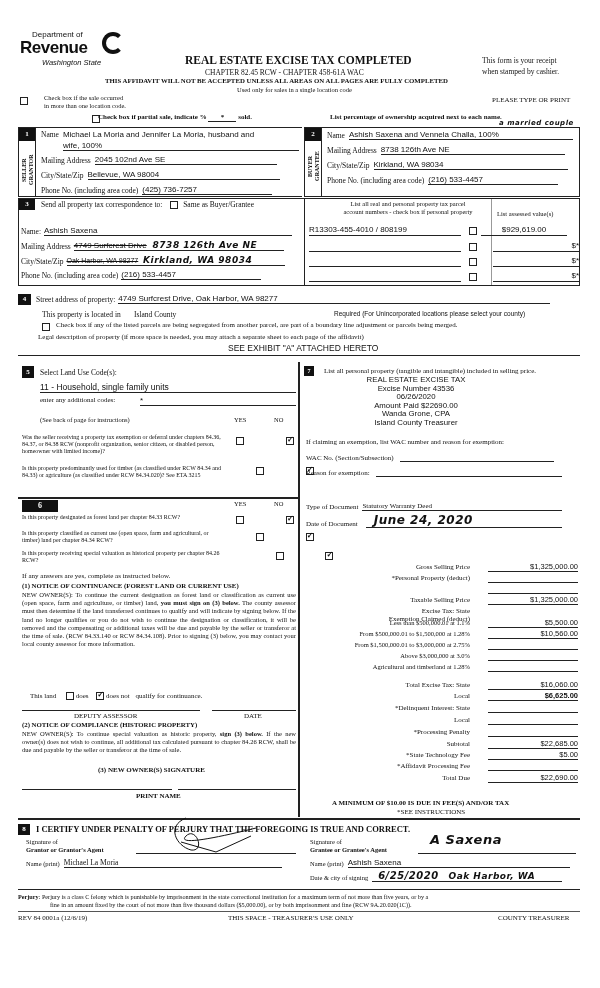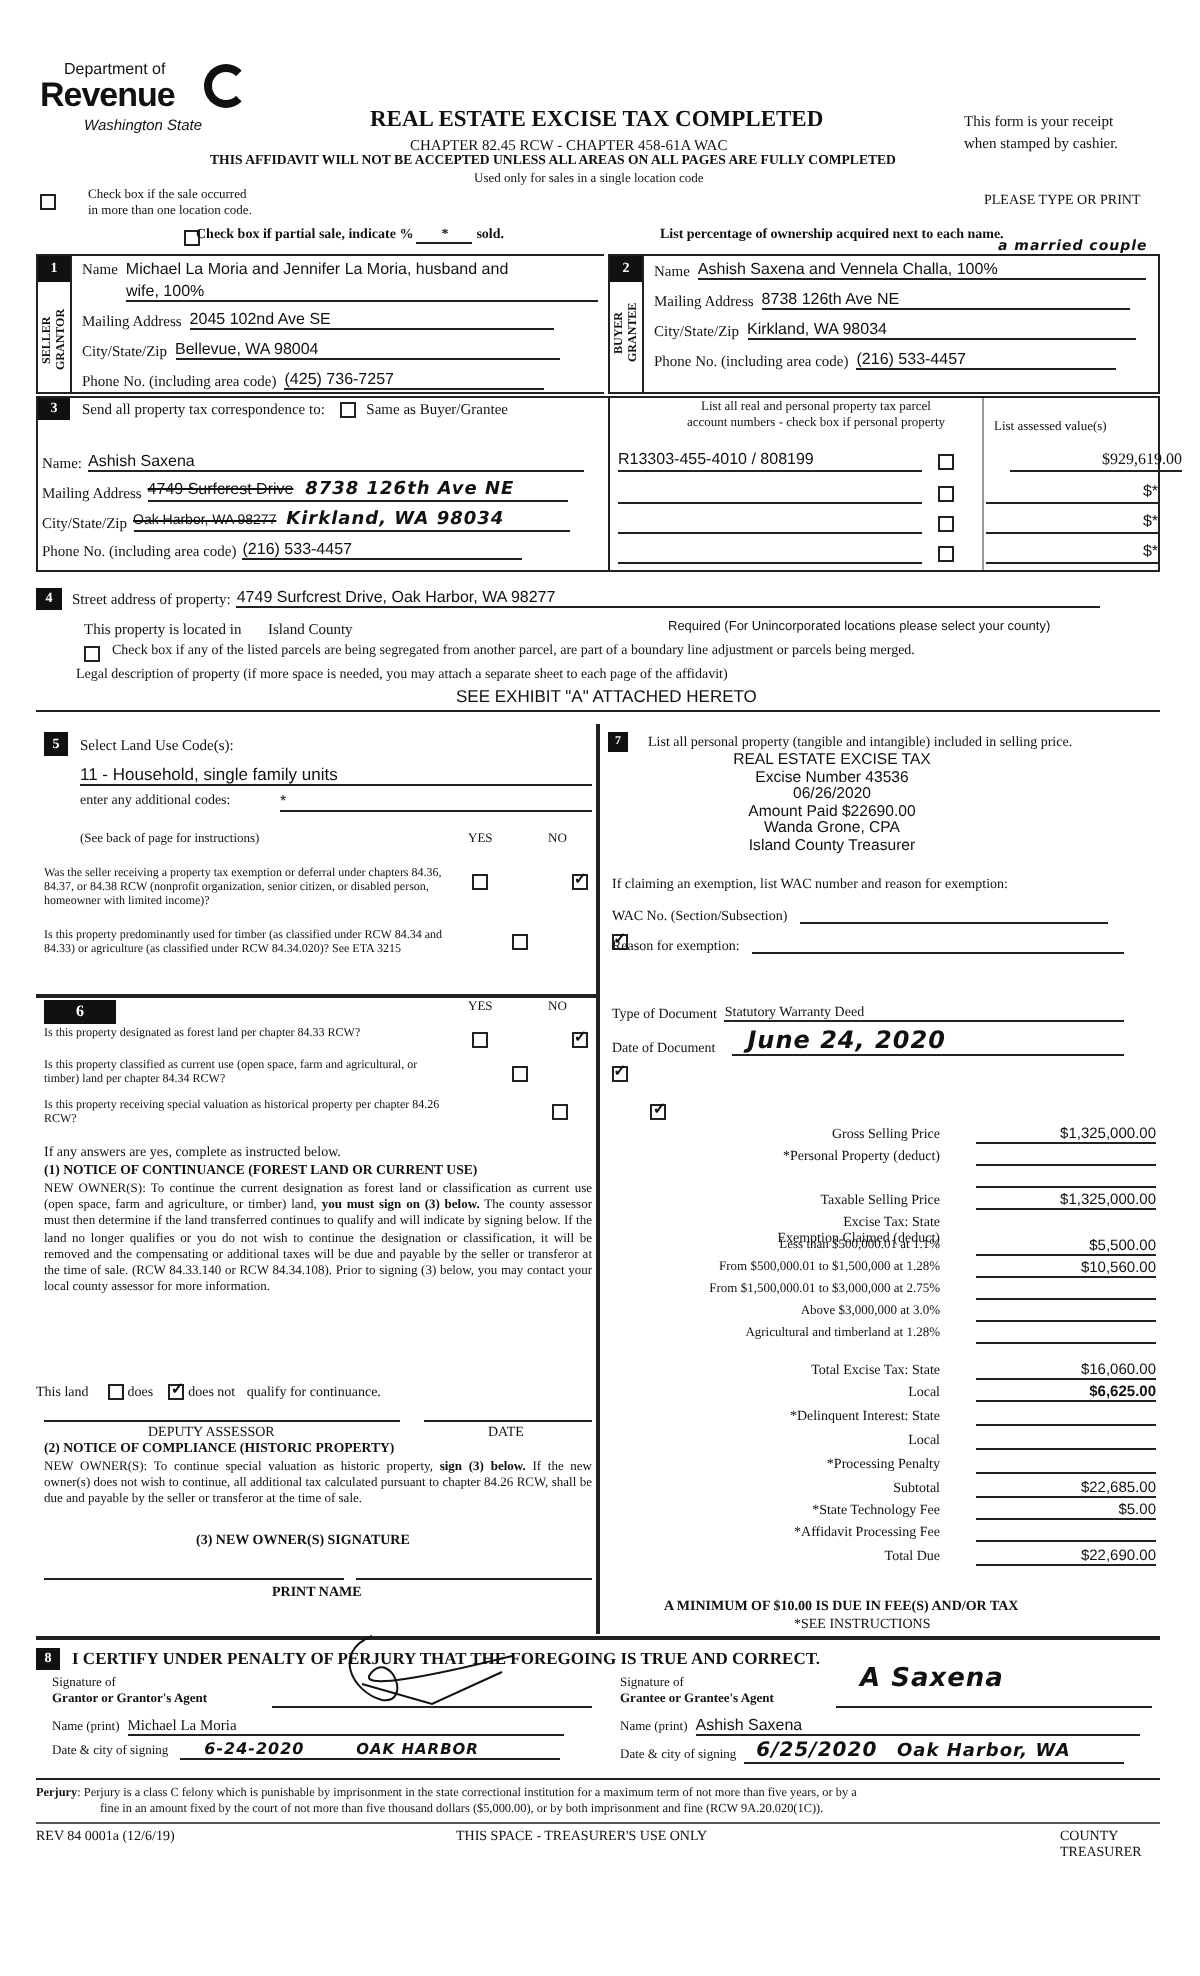--- a/index.html
+++ b/index.html
@@ -139,21 +139,21 @@
   <div class="abs small" style="left:288px;top:1px;width:202px;text-align:center;">
     <div>List all real and personal property tax parcel</div>
     <div>account numbers - check box if personal property</div>
   </div>
   <div class="abs" style="left:472px;top:0;width:1px;height:86px;background:#999;"></div>
   <div class="abs small" style="left:478px;top:11px;">List assessed value(s)</div>
 
   <div class="abs" style="left:290px;top:26px;width:270px;height:12px;">
     <span class="abs fill ul" style="left:0;top:0;width:152px;height:11px;">R13303-455-4010 / 808199</span>
     <span class="cb abs" style="left:160px;top:1px;"></span>
-    <span class="abs fill ul" style="left:196px;top:0;width:86px;height:11px;text-align:right;font-family:Liberation Serif, serif;">$929,619.00</span>
+    <span class="abs fill ul" style="left:172px;top:0;width:86px;height:11px;text-align:center;">$929,619.00</span>
   </div>
   <div class="abs" style="left:290px;top:42px;width:270px;height:12px;">
     <span class="abs fill ul" style="left:0;top:0;width:152px;height:11px;"></span>
     <span class="cb abs" style="left:160px;top:1px;"></span>
     <span class="abs fill ul" style="left:184px;top:0;width:86px;height:11px;text-align:right;">$*</span>
   </div>
   <div class="abs" style="left:290px;top:57px;width:270px;height:12px;">
     <span class="abs fill ul" style="left:0;top:0;width:152px;height:11px;"></span>
     <span class="cb abs" style="left:160px;top:1px;"></span>
     <span class="abs fill ul" style="left:184px;top:0;width:86px;height:11px;text-align:right;">$*</span>
@@ -223,21 +223,21 @@
   <span class="cb abs checked" style="left:258px;top:53px;"></span>
 
   <div class="abs" style="left:4px;top:74px;font-size:7px;">If any answers are yes, complete as instructed below.</div>
   <div class="abs" style="left:4px;top:84px;font-size:6.8px;font-weight:bold;">(1) NOTICE OF CONTINUANCE (FOREST LAND OR CURRENT USE)</div>
   <div class="abs" style="left:4px;top:93px;width:274px;font-size:6.5px;line-height:8.2px;text-align:justify;">
     <span>NEW OWNER(S): To continue the current designation as forest land or classification as current use (open space, farm and agriculture, or timber) land,</span>
     <b>you must sign on (3) below.</b>
     <span>The county assessor must then determine if the land transferred continues to qualify and will indicate by signing below. If the land no longer qualifies or you do not wish to continue the designation or classification, it will be removed and the compensating or additional taxes will be due and payable by the seller or transferor at the time of sale. (RCW 84.33.140 or RCW 84.34.108). Prior to signing (3) below, you may contact your local county assessor for more information.</span>
   </div>
 
-  <div class="abs" style="left:0;top:194px;font-size:7px;white-space:nowrap;text-align:right;">
+  <div class="abs" style="left:12px;top:194px;font-size:7px;white-space:nowrap;text-align:right;">
     <span>This land</span>
     <span class="cb" style="margin-left:8px;"></span>
     <span>does</span>
     <span class="cb checked" style="margin-left:6px;"></span>
     <span>does not</span>
     <span style="margin-left:4px;">qualify for continuance.</span>
   </div>
   <div class="abs ul" style="left:4px;top:212px;width:178px;"></div>
   <div class="abs ul" style="left:194px;top:212px;width:84px;"></div>
   <div class="abs" style="left:56px;top:214px;font-size:7px;">DEPUTY ASSESSOR</div>
@@ -340,27 +340,20 @@
   <div class="abs small" style="left:8px;top:24px;font-weight:bold;">Grantor or Grantor's Agent</div>
   <div class="abs ul" style="left:118px;top:8px;width:160px;height:24px;">
     <svg width="160" height="40" style="position:absolute;left:20px;top:-14px;">
       <path d="M30 2 C10 10, 20 30, 35 34 C50 36, 40 10, 30 20 C20 30, 60 22, 100 12 M25 26 L60 36 L95 20" stroke="#111" stroke-width="1" fill="none"></path>
     </svg>
   </div>
   <div class="row" style="left:8px;top:36px;">
     <span class="lbl small" style="margin-right:4px;">Name (print)</span>
     <span class="ul" style="width:218px;display:inline-block;font-size:7.5px;">Michael La Moria</span>
   </div>
-  <div class="row" style="left:8px;top:48px;">
-    <span class="lbl small" style="margin-right:6px;">Date &amp; city of signing</span>
-    <span class="ul" style="width:190px;display:inline-block;white-space:nowrap;">
-      <span class="hand" style="font-size:8px;margin-left:12px;">6-24-2020</span>
-      <span class="hand" style="font-size:7.5px;margin-left:24px;">OAK HARBOR</span>
-    </span>
-  </div>
 
   <div class="abs small" style="left:292px;top:16px;">Signature of</div>
   <div class="abs small" style="left:292px;top:24px;font-weight:bold;">Grantee or Grantee's Agent</div>
   <div class="abs ul hand" style="left:400px;top:10px;width:158px;height:22px;font-size:13px;padding-left:12px;">A Saxena</div>
   <div class="row" style="left:292px;top:36px;">
     <span class="lbl small" style="margin-right:4px;">Name (print)</span>
     <span class="fill ul" style="width:222px;display:inline-block;">Ashish Saxena</span>
   </div>
   <div class="row" style="left:292px;top:48px;">
     <span class="lbl small" style="margin-right:4px;">Date &amp; city of signing</span>
@@ -376,16 +369,16 @@
 
 <div class="abs" style="left:18px;top:893px;width:566px;font-size:6.2px;line-height:8px;">
   <div style="white-space:nowrap;">
     <b>Perjury</b><span>: Perjury is a class C felony which is punishable by imprisonment in the state correctional institution for a maximum term of not more than five years, or by a</span>
   </div>
   <div style="padding-left:32px;white-space:nowrap;">fine in an amount fixed by the court of not more than five thousand dollars ($5,000.00), or by both imprisonment and fine (RCW 9A.20.020(1C)).</div>
 </div>
 <div class="abs" style="left:18px;top:911px;width:562px;height:1px;background:#555;"></div>
 <div class="abs" style="left:18px;top:914px;font-size:7px;">REV 84 0001a (12/6/19)</div>
 <div class="abs" style="left:228px;top:914px;font-size:7px;">THIS SPACE - TREASURER'S USE ONLY</div>
-<div class="abs" style="left:530px;top:914px;font-size:7px;">COUNTY TREASURER</div>
+<div class="abs" style="left:498px;top:914px;font-size:7px;">COUNTY TREASURER</div>
 
 
 
 
 </body></html>

